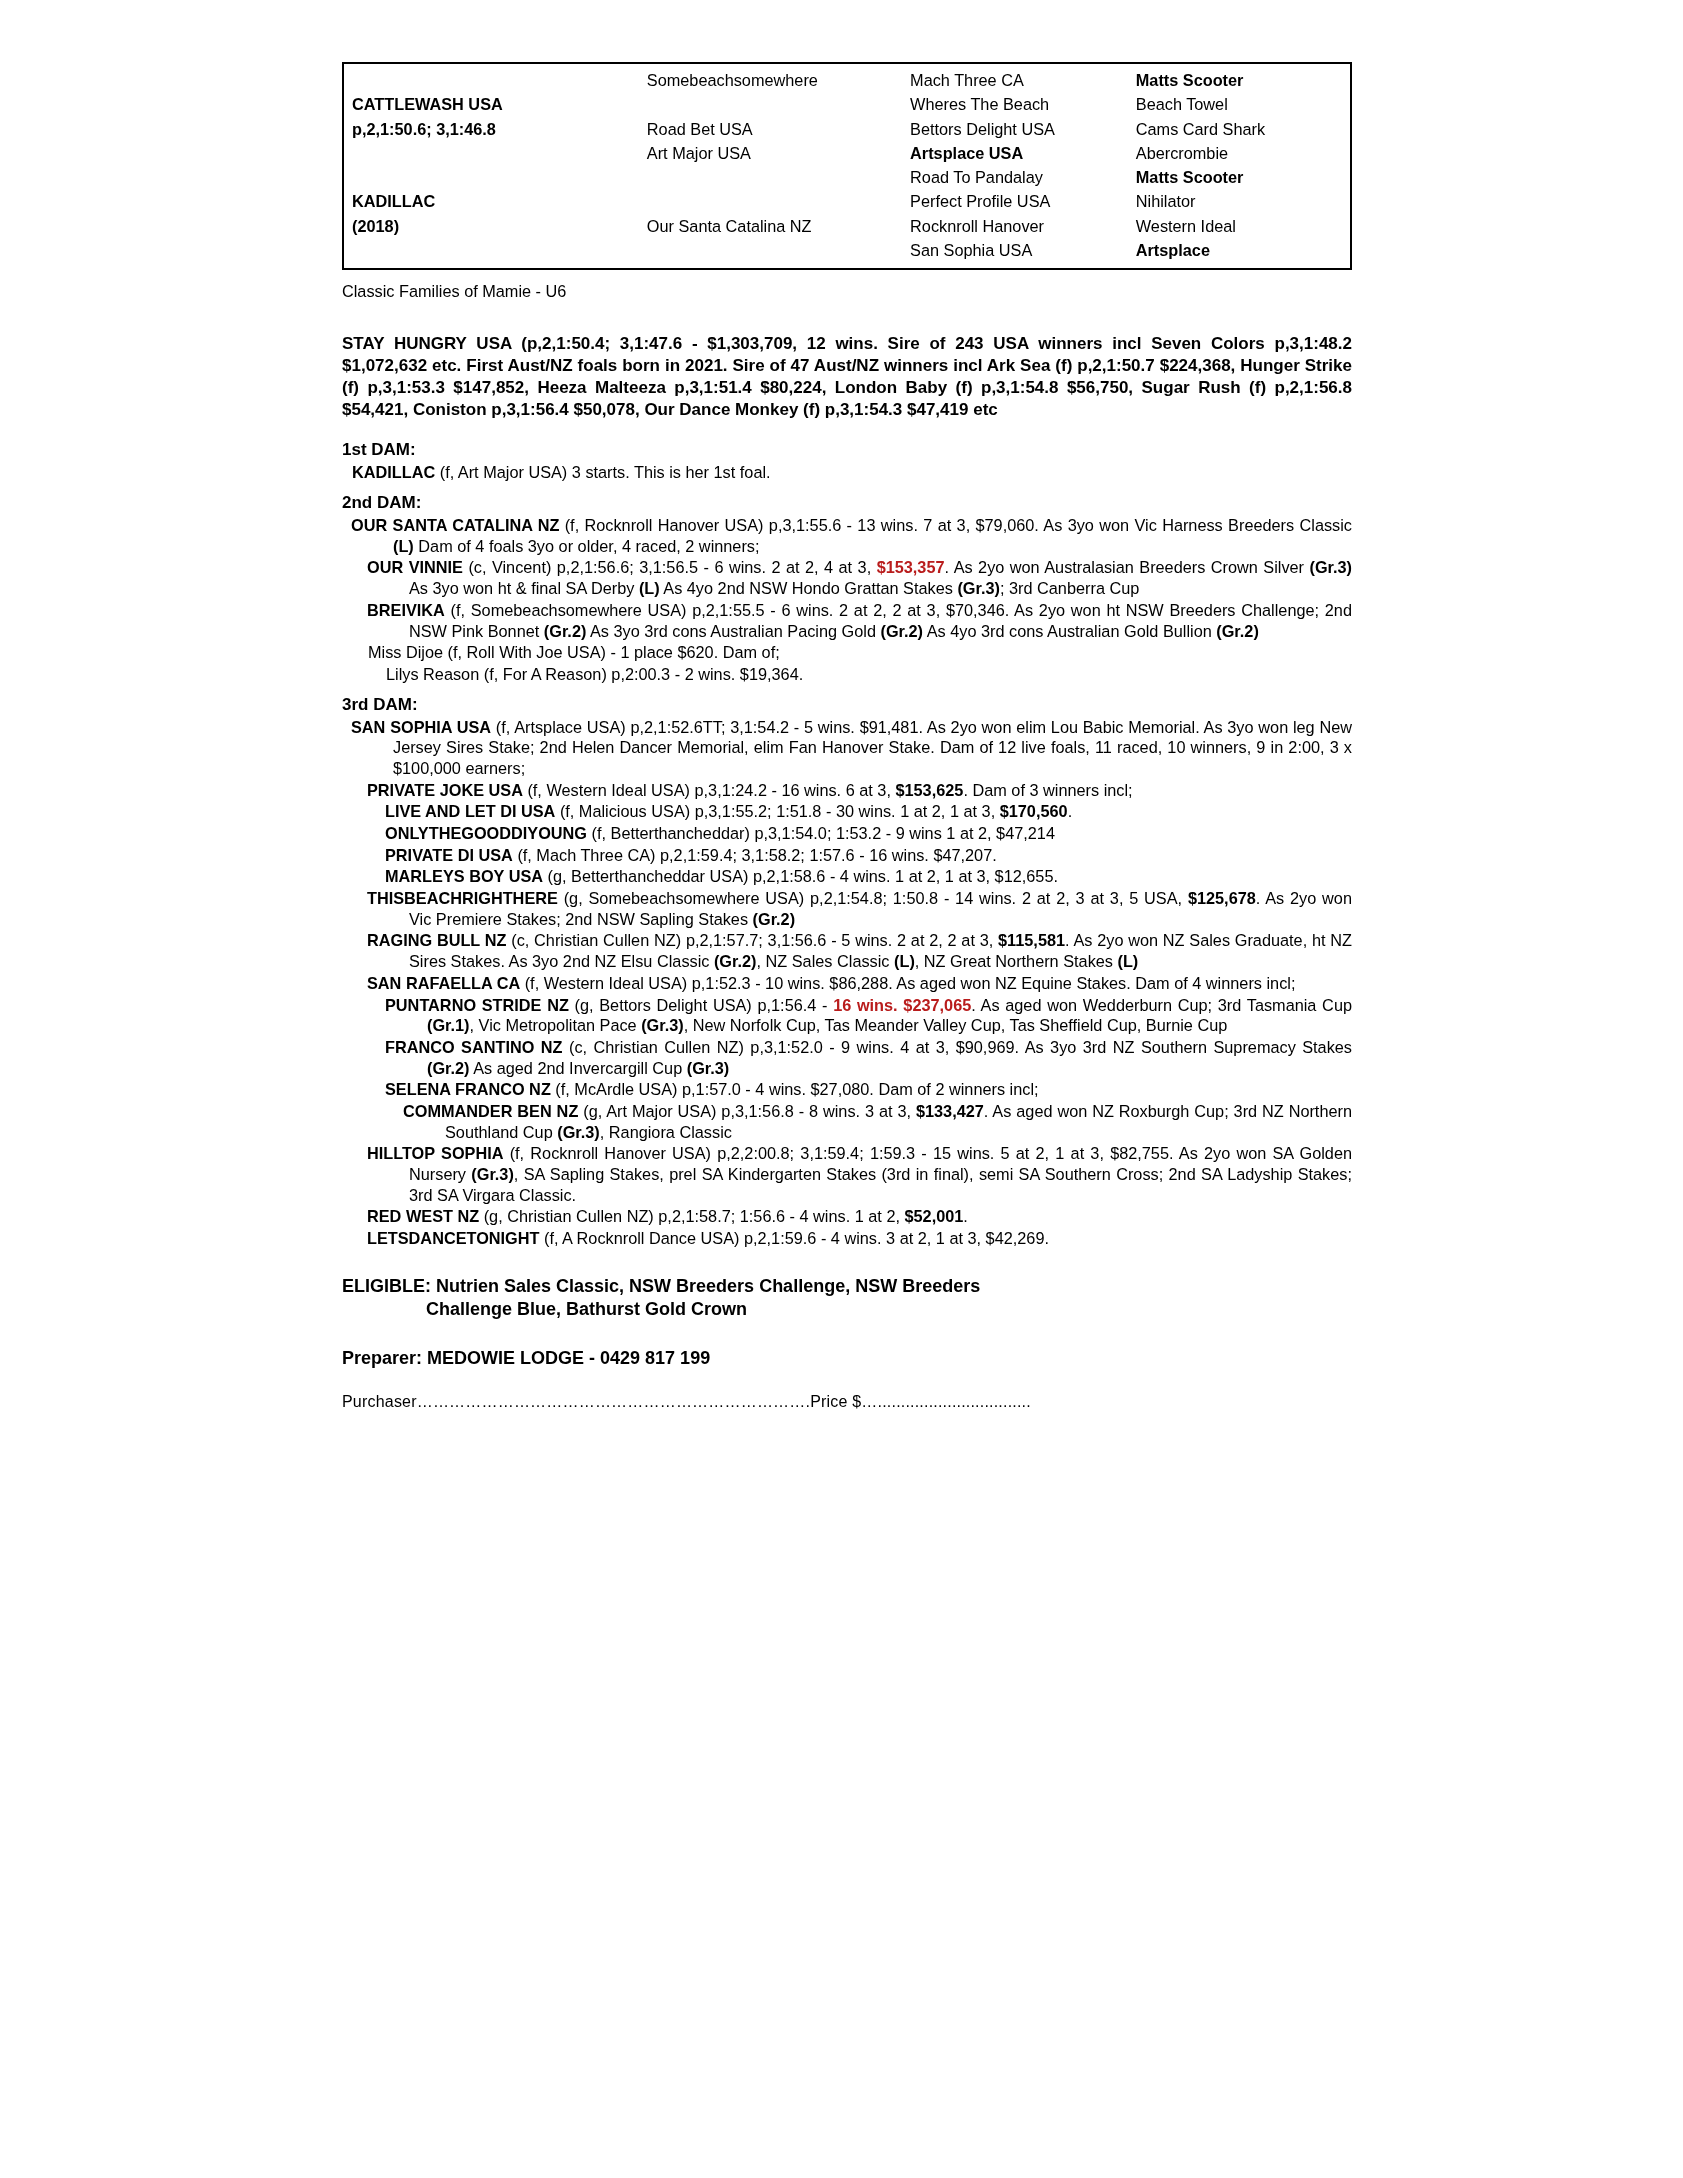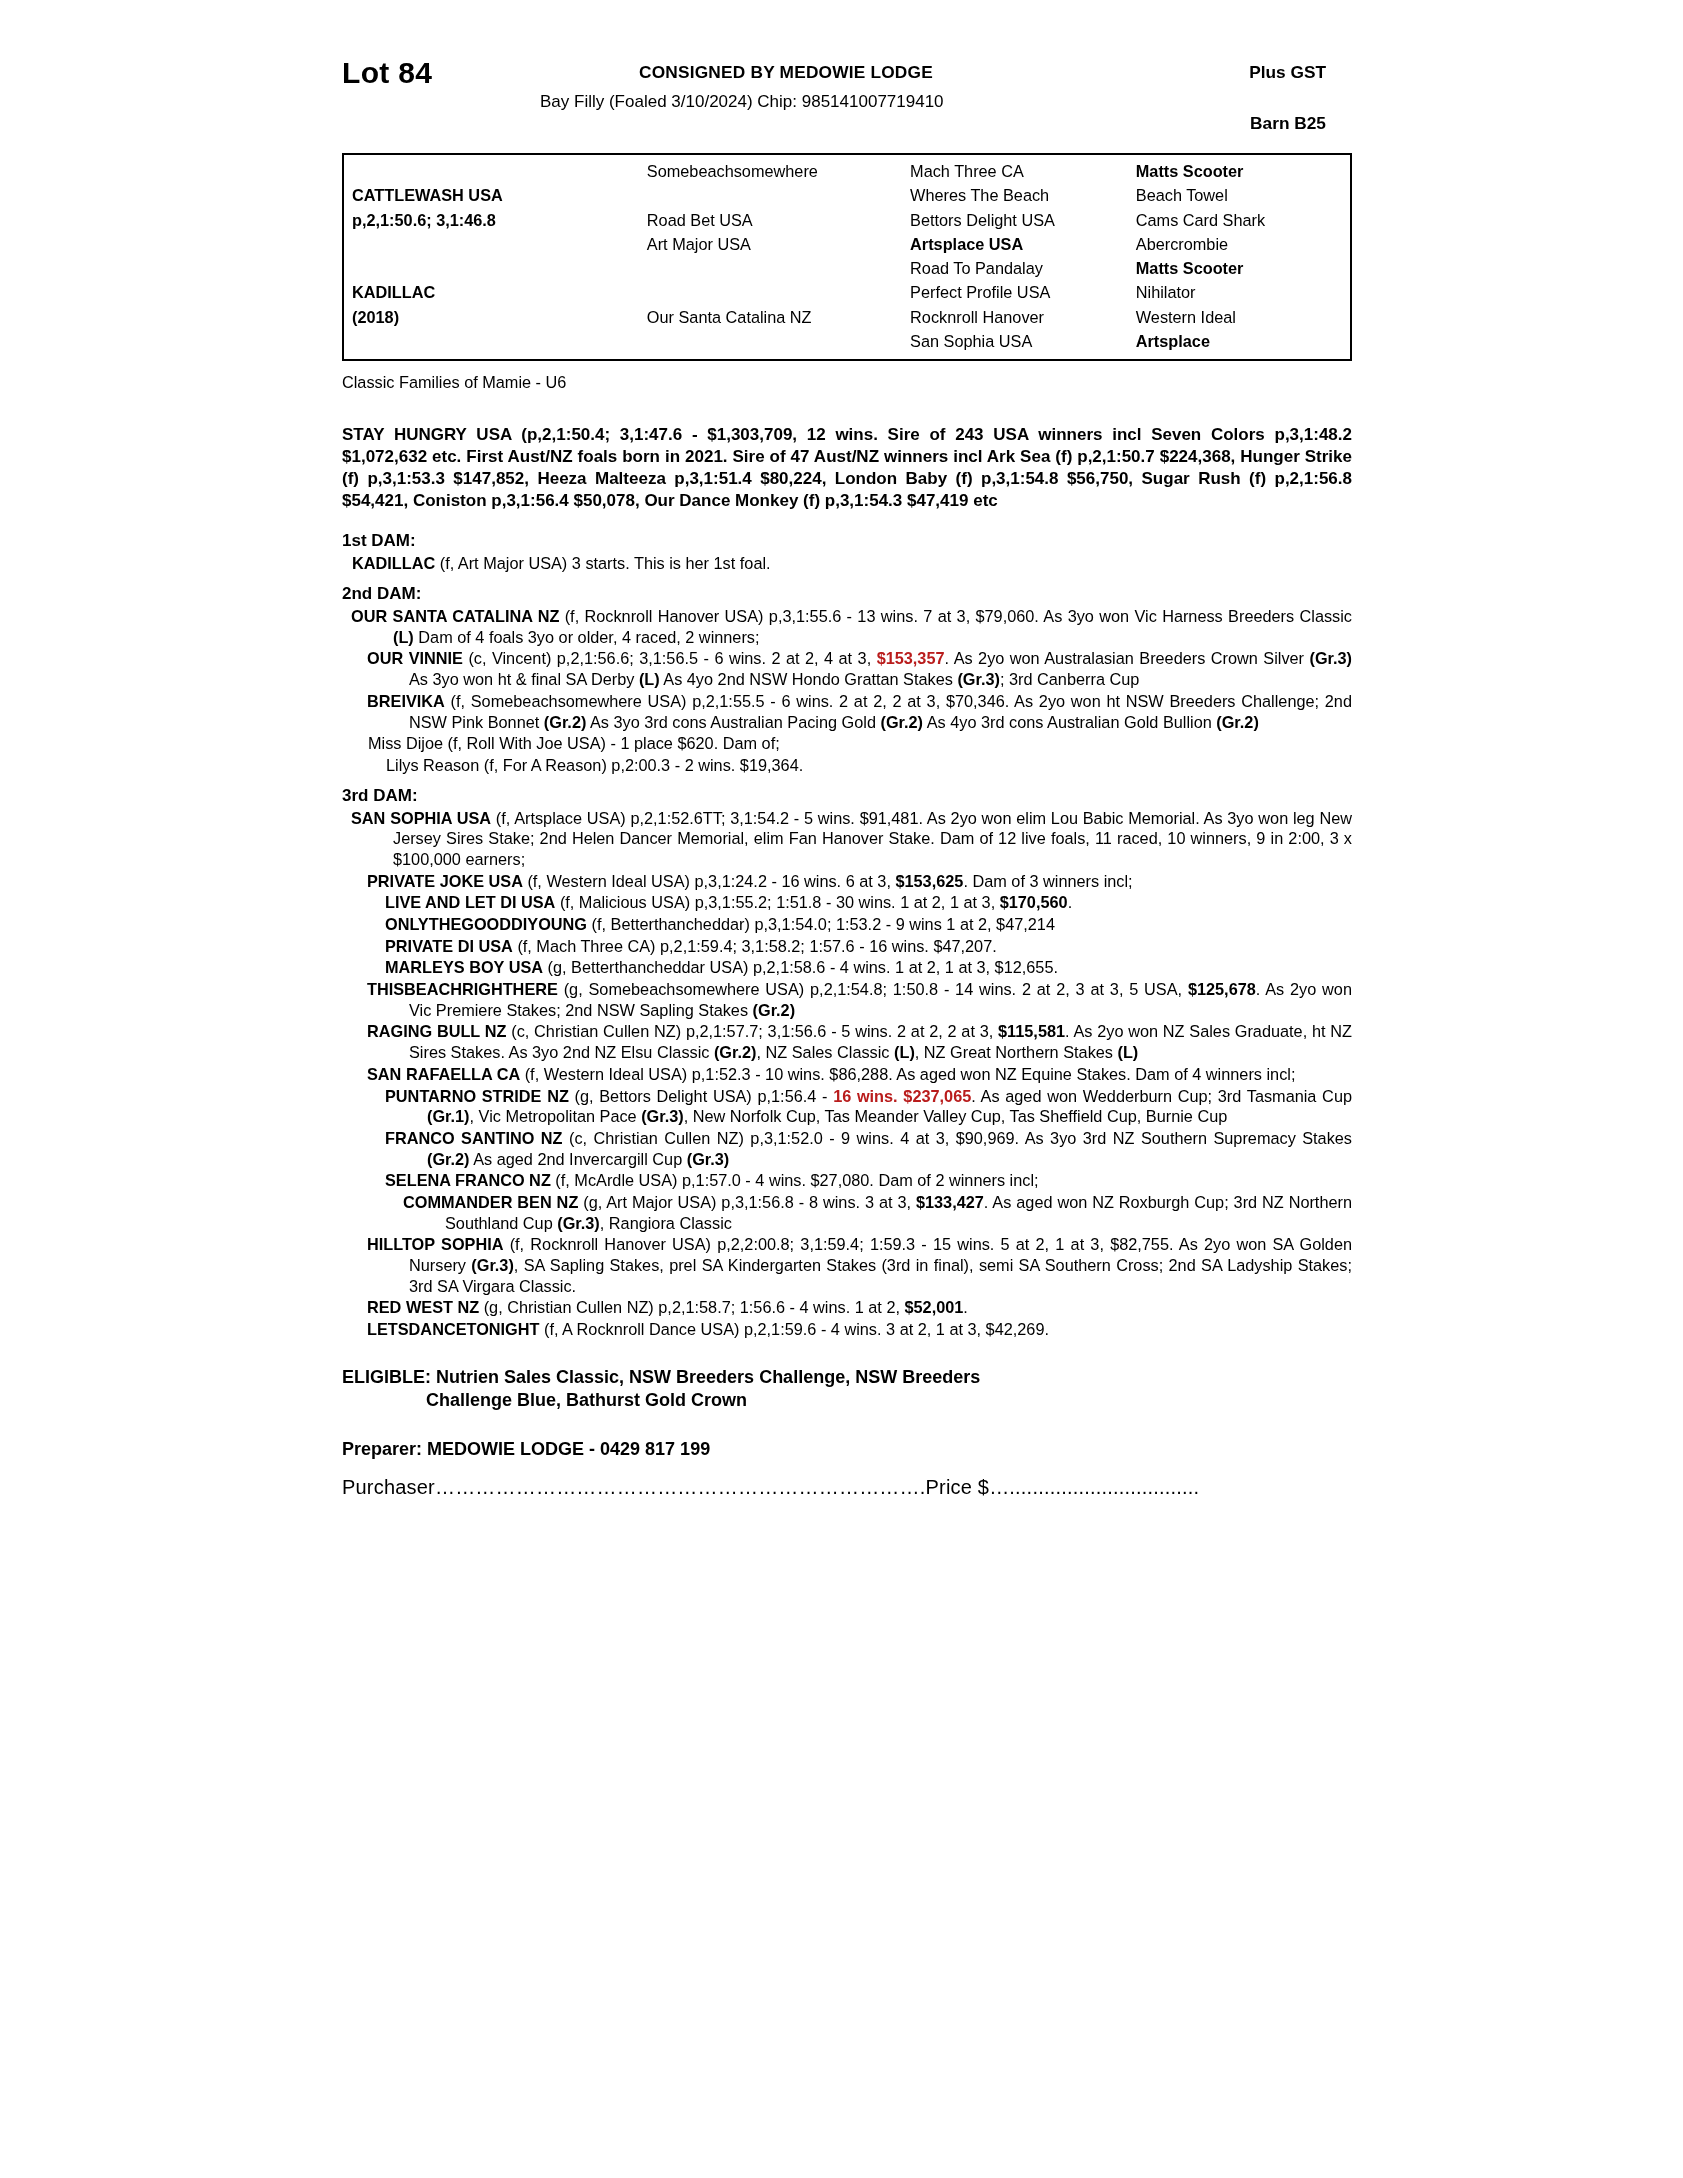--- a/index.html
+++ b/index.html
@@ -129,37 +129,30 @@
     line-height: 1.3;
     width: 950px;
   }
   .eligible .l2 { display: block; padding-left: 84px; }
   .preparer {
     font-size: 18px;
     font-weight: bold;
     margin-top: 26px;
   }
   .purchaser {
-    font-size: 20px;
-    margin-top: 16px;
+    font-size: 16px;
+    margin-top: 24px;
     letter-spacing: 0.2px;
   }
 </style>
 </head>
 <body>
 
 <div class="page">
 
-  <div class="header">
-    <div class="lot-title">Lot 84</div>
-    <div class="consignor">CONSIGNED BY MEDOWIE LODGE</div>
-    <div class="plusgst">Plus GST</div>
-    <div class="subtitle">Bay Filly (Foaled 3/10/2024) Chip: 985141007719410</div>
-    <div class="barn">Barn B25</div>
-  </div>
 
   <div class="ped-box">
     <table class="ped">
       <tbody id="ped-body">
           <tr>
             <td class="c1"></td>
             <td class="c2">Somebeachsomewhere</td>
             <td class="c3">Mach Three CA</td>
             <td class="c4 b">Matts Scooter</td>
           </tr>

